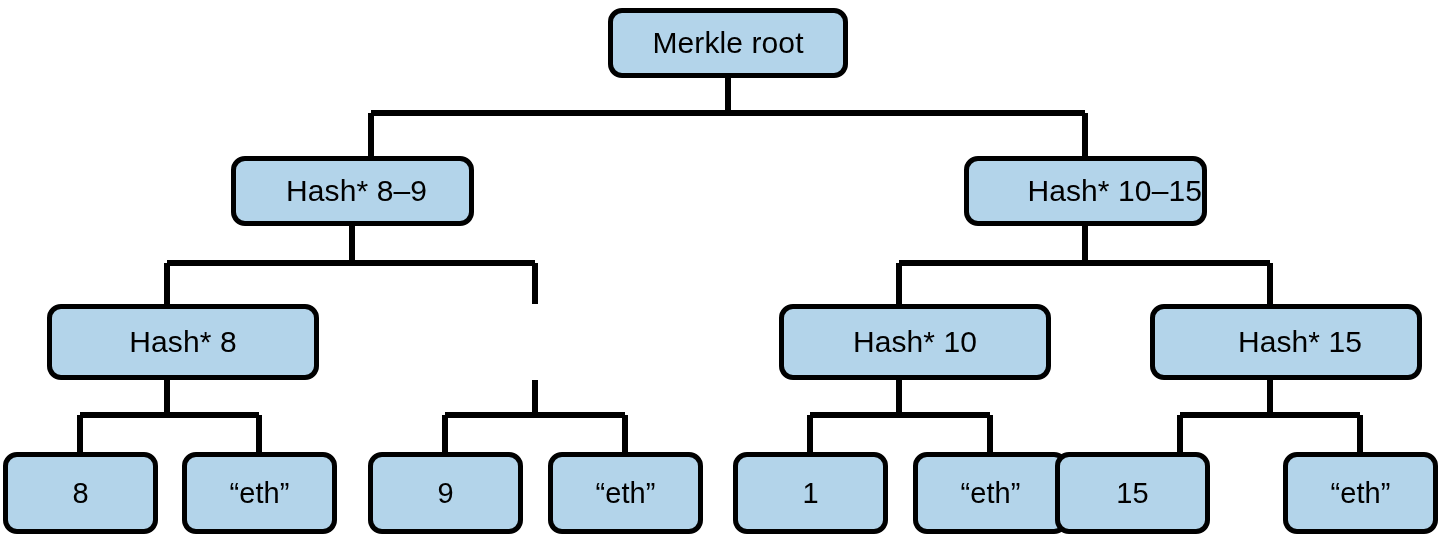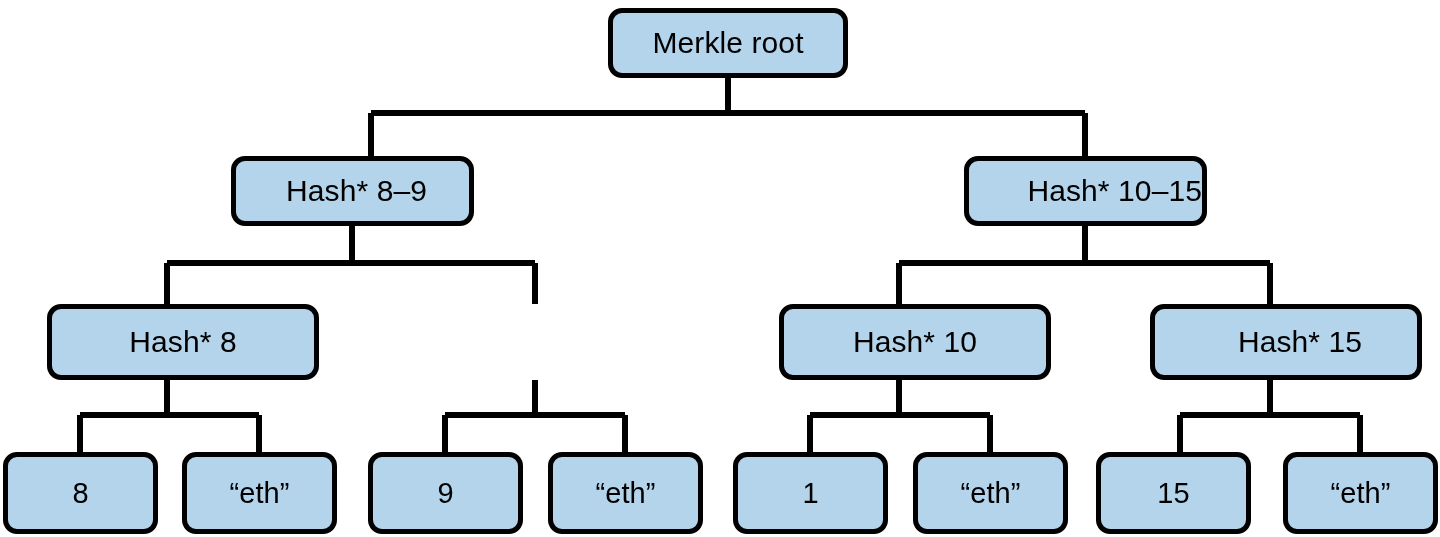--- a/index.html
+++ b/index.html
@@ -104,20 +104,20 @@
   </div>
   <div class="node level-leaf" style="left:548px; top:452px;">
     <span class="node-label leaf-label">“eth”</span>
   </div>
   <div class="node level-leaf" style="left:733px; top:452px;">
     <span class="node-label leaf-label">1</span>
   </div>
   <div class="node level-leaf" style="left:913px; top:452px;">
     <span class="node-label leaf-label">“eth”</span>
   </div>
-  <div class="node level-leaf" style="left:1096px; top:452px;align-items:center;">
+  <div class="node level-leaf" style="left:1055px; top:452px;align-items:center;">
     <span class="node-label leaf-label">15</span>
   </div>
   <div class="node level-leaf" style="left:1283px; top:452px;">
     <span class="node-label leaf-label">“eth”</span>
   </div>
 
 </div>
 
 </body></html>

